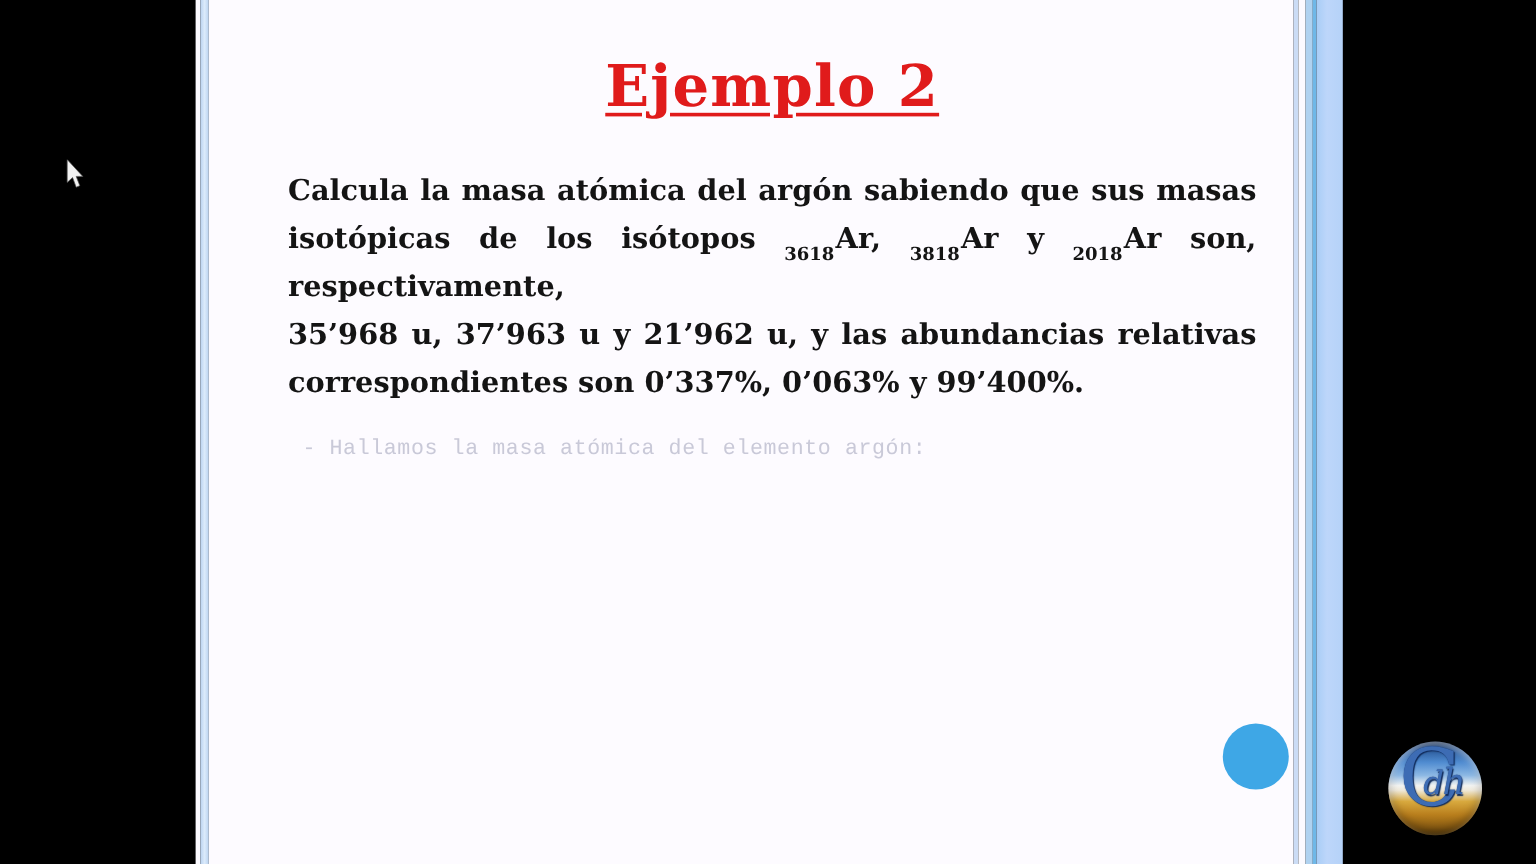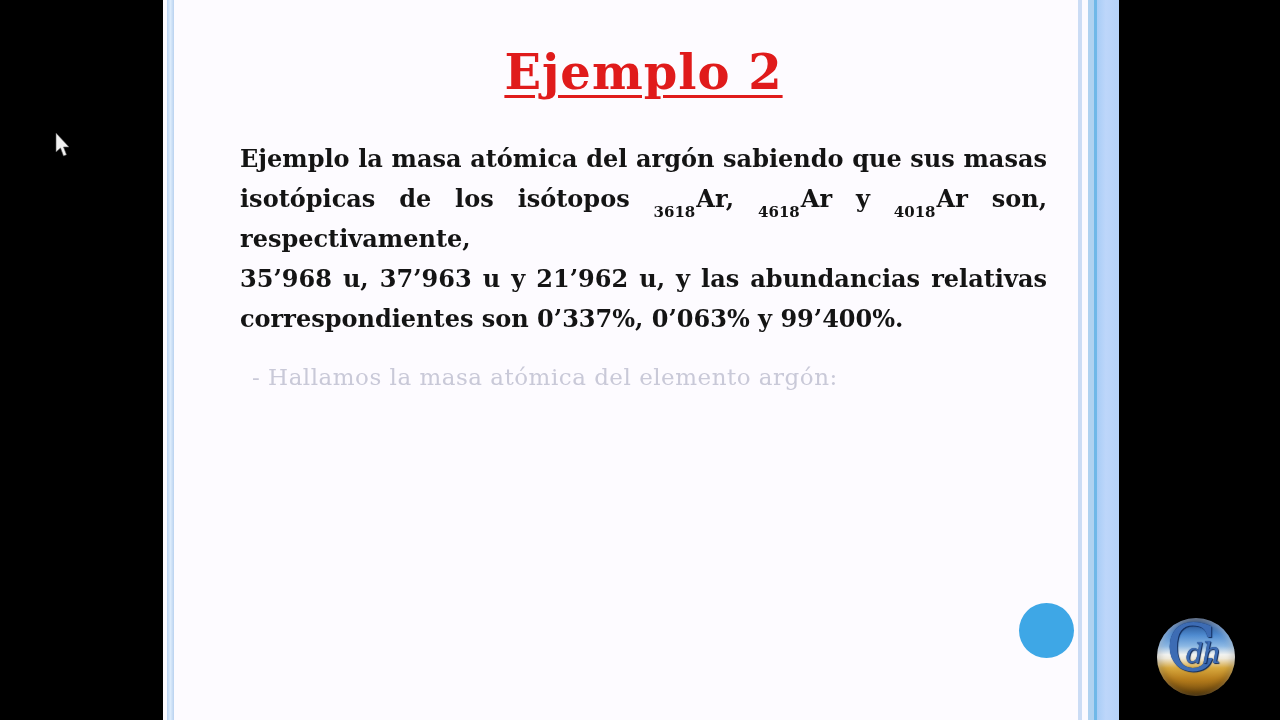--- a/index.html
+++ b/index.html
@@ -39,21 +39,21 @@
   .para-line.just{text-align:justify;text-align-last:justify;}
   .iso{
     display:inline-flex;flex-direction:row;vertical-align:-0.42em;
     line-height:1;text-align:left;margin-right:1px;
   }
   .iso .isup,.iso .isub{font-size:15px;line-height:13px;font-weight:bold;display:block;}
 
   
   .step-line{
     position:absolute;left:252px;top:364px;width:760px;
-    font-size:23px;font-weight:normal;letter-spacing:0.5px;
+    font-size:18px;font-weight:normal;letter-spacing:0.5px;font-family:Liberation Mono, monospace;
   }
 
   
   .bullet-circle{
     position:absolute;left:1019px;top:603px;width:55px;height:55px;border-radius:50%;
   }
 
   
   .logo{
     position:absolute;left:1157px;top:618px;width:78px;height:78px;border-radius:50%;
@@ -86,29 +86,29 @@
   <div class="col r-white-gap"></div>
   <div class="col r-stripe-2" style="background-color: rgb(175, 210, 240);"></div>
   <div class="col r-cyan-line" style="background-color: rgb(111, 184, 232);"></div>
   <div class="col r-wide-band"></div>
 
   <div class="title-wrap">
     <span class="slide-title" style="color: rgb(224, 27, 27);">Ejemplo 2</span>
   </div>
 
   <div class="paragraph" style="color: rgb(20, 20, 20);">
-      <div class="para-line just">Ejemplo la masa atómica del argón sabiendo que sus masas</div>
+      <div class="para-line just">Calcula la masa atómica del argón sabiendo que sus masas</div>
       <div class="para-line just">isotópicas de los isótopos <span class="iso">
           <span class="isup">36</span>
           <span class="isub">18</span>
         </span>Ar, <span class="iso">
-          <span class="isup">46</span>
+          <span class="isup">38</span>
           <span class="isub">18</span>
         </span>Ar y <span class="iso">
-          <span class="isup">40</span>
+          <span class="isup">20</span>
           <span class="isub">18</span>
         </span>Ar son, respectivamente,</div>
       <div class="para-line just">35’968 u, 37’963 u y 21’962 u, y las abundancias relativas</div>
       <div class="para-line">correspondientes son 0’337%, 0’063% y 99’400%.</div>
     </div>
 
   <div class="step-line" style="color: rgb(201, 201, 216);">- Hallamos la masa atómica del elemento argón:</div>
 
   <div class="bullet-circle" style="background-color: rgb(62, 167, 230);"></div>
 

